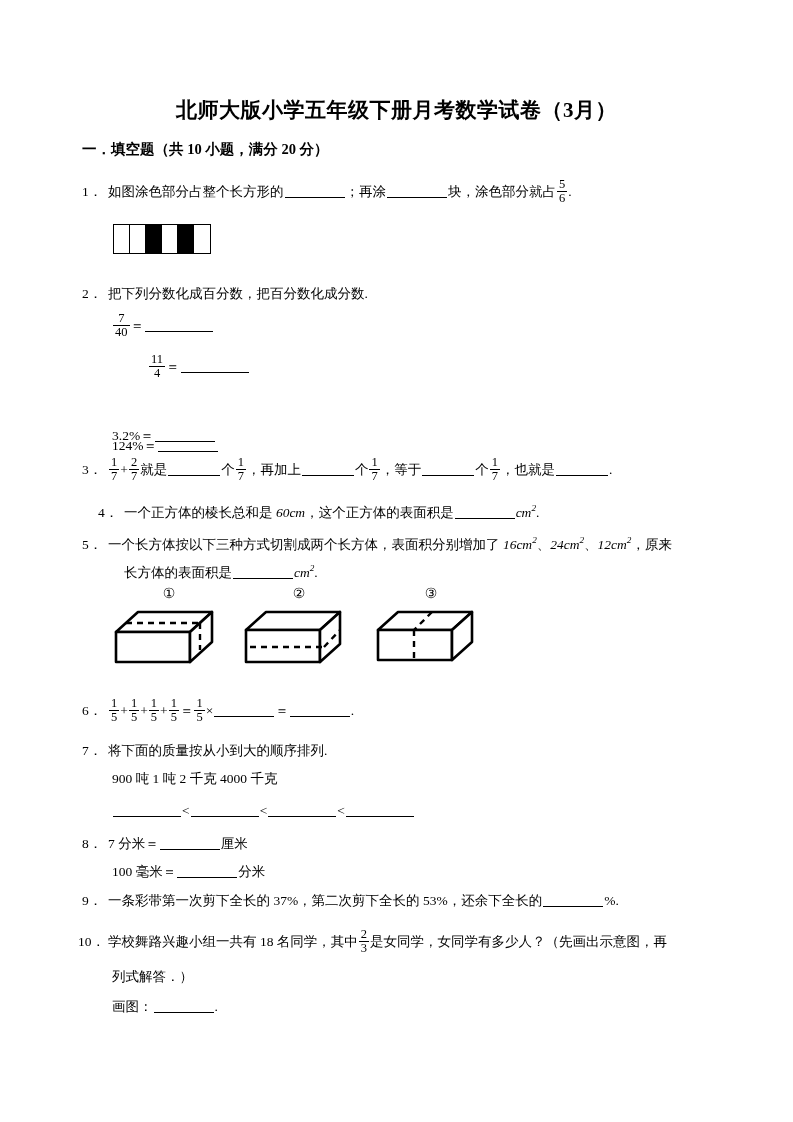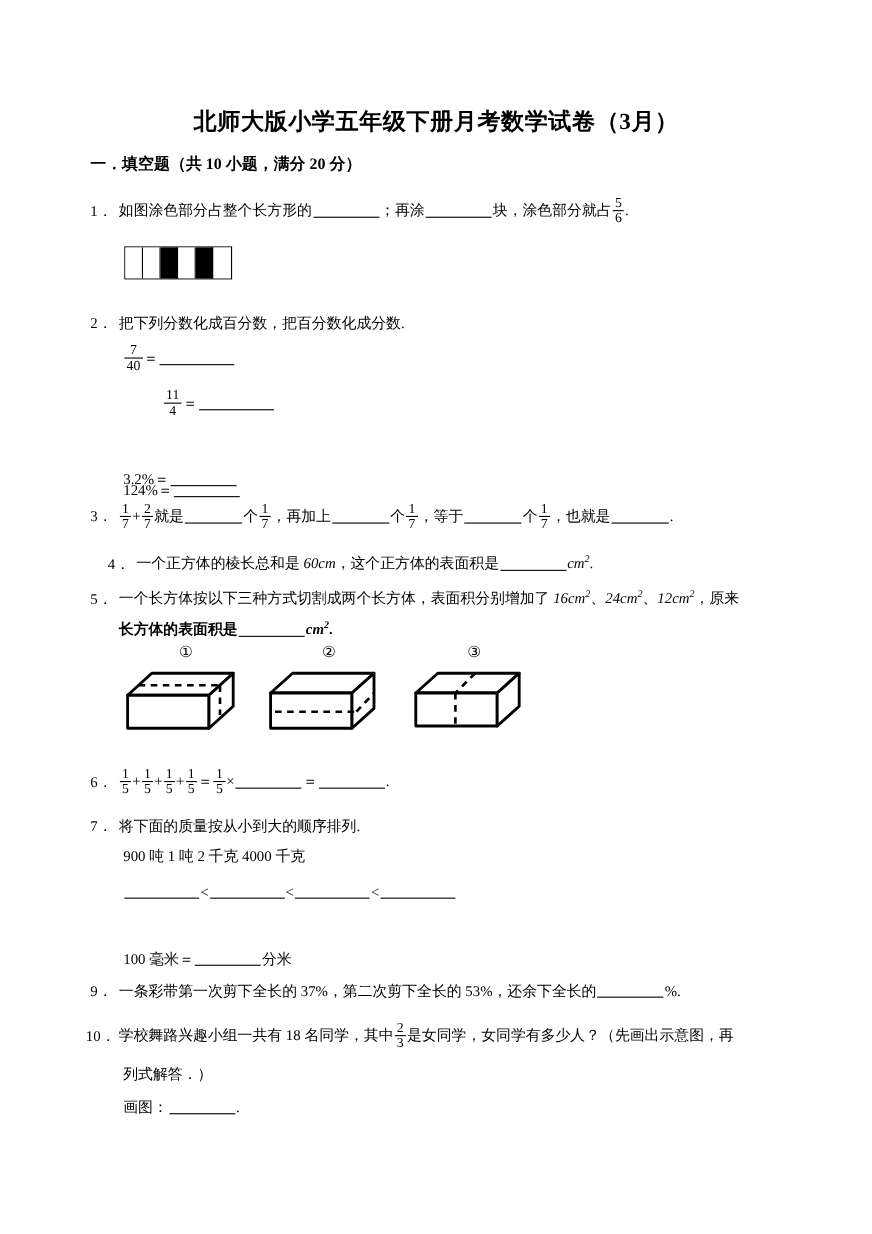--- a/index.html
+++ b/index.html
@@ -173,21 +173,21 @@
   </div>
 
   <div class="q" style="top:497px; left:82px;margin-left:16px;">
     <span class="q-num">4．</span><span>一个正方体的棱长总和是 </span><span class="itx">60cm</span><span>，这个正方体的表面积是</span><span class="blank b-lg"></span><span class="itx">cm</span><sup class="itx">2</sup><span>.</span>
   </div>
 
   <div class="q" style="top:529px; left:82px;">
     <span class="q-num">5．</span><span>一个长方体按以下三种方式切割成两个长方体，表面积分别增加了 </span><span class="itx">16cm</span><sup class="itx">2</sup><span>、</span><span class="itx">24cm</span><sup class="itx">2</sup><span>、</span><span class="itx">12cm</span><sup class="itx">2</sup><span>，原来</span>
   </div>
 
-  <div class="q" style="top:557px; left:108px;font-weight:bold;">
+  <div class="q" style="top:557px; left:124px;">
     <span>长方体的表面积是</span><span class="blank b-lg"></span><span class="itx">cm</span><sup class="itx">2</sup><span>.</span>
   </div>
 
   <div class="boxes">
 
     <div class="box-item" style="left:0px;">
       <div class="box-label">①</div>
       <svg class="box-svg" width="108" height="74" viewBox="0 0 108 74">
         <g fill="#ffffff" stroke="#000000" stroke-width="2.6" stroke-linejoin="round">
           <polygon points="4,28 26,8 100,8 78,28"></polygon>
@@ -236,20 +236,23 @@
   </div>
 
   <div class="q" style="top:768px; left:112px;">
     <span>900 吨  1 吨  2 千克  4000 千克</span>
   </div>
 
   <div class="q" style="top:800px; left:112px;">
     <span class="blank b-xl"></span><span>&lt;</span><span class="blank b-xl"></span><span>&lt;</span><span class="blank b-xl"></span><span>&lt;</span><span class="blank b-xl"></span>
   </div>
 
+  <div class="q" style="top:833px; left:82px;">
+    <span class="q-num">8．</span><span>7 分米＝</span><span class="blank b-lg"></span><span>厘米</span>
+  </div>
 
   <div class="q" style="top:861px; left:112px;">
     <span>100 毫米＝</span><span class="blank b-lg"></span><span>分米</span>
   </div>
 
   <div class="q" style="top:890px; left:82px;">
     <span class="q-num">9．</span><span>一条彩带第一次剪下全长的 37%，第二次剪下全长的 53%，还余下全长的</span><span class="blank b-lg"></span><span>%.</span>
   </div>
 
   <div class="q" style="top:928px; left:78px;">

